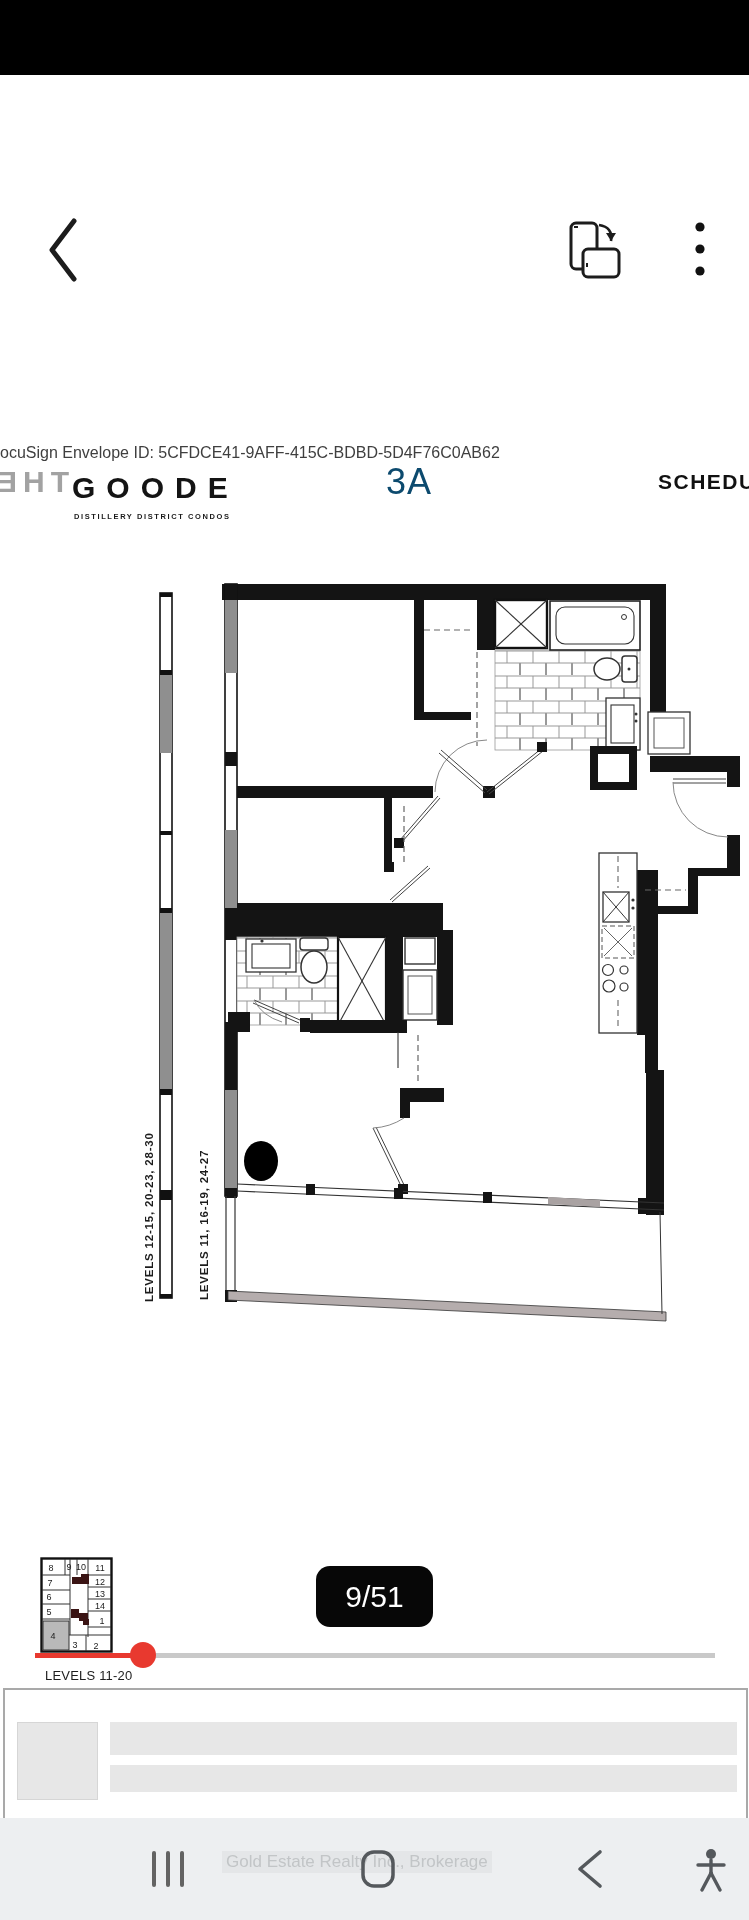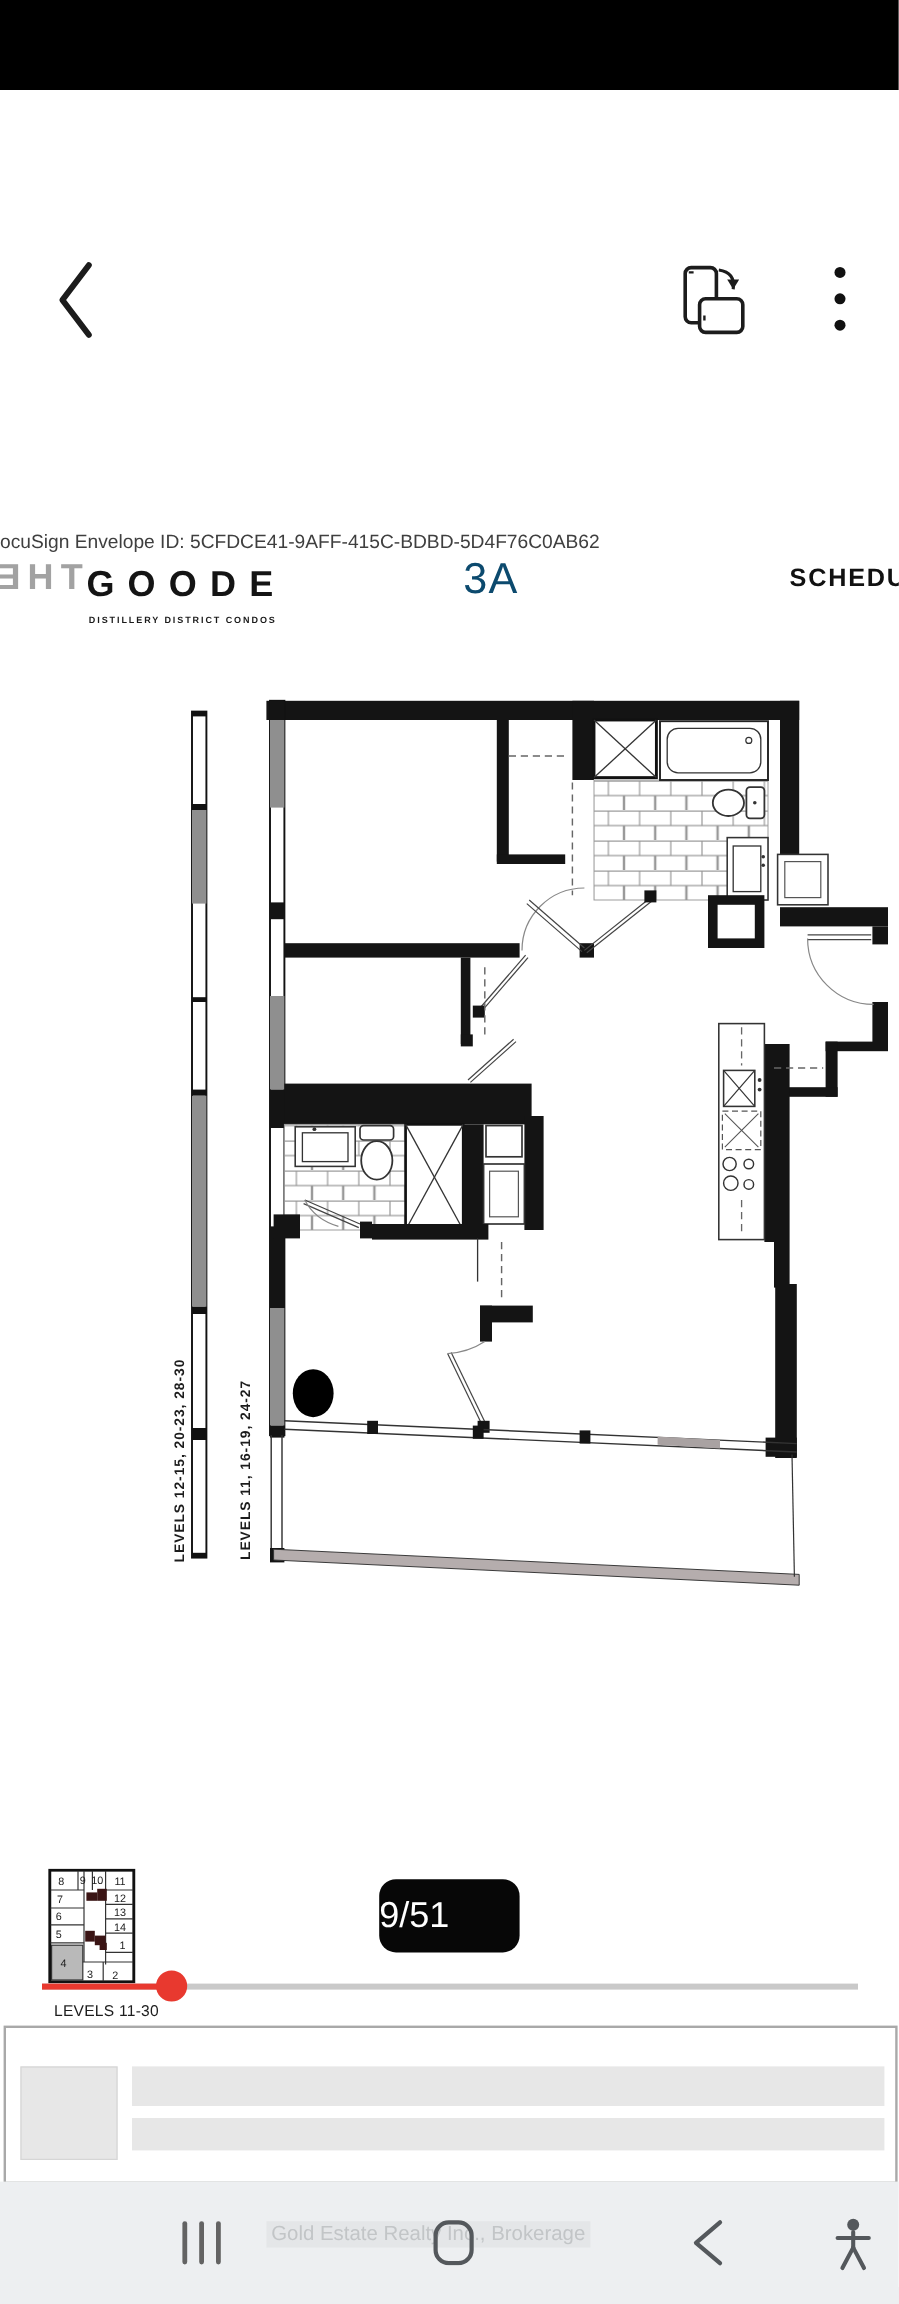--- a/index.html
+++ b/index.html
@@ -13,21 +13,21 @@
   .envelope{left:0;top:444px;width:520px;font-size:16px;color:#3f3f3f;white-space:nowrap}
   .logo-the{left:-3px;top:465px;font-size:30px;font-weight:bold;letter-spacing:6px;color:#a2a2a2;white-space:nowrap}
   .logo-goode{left:72px;top:471px;font-size:30px;font-weight:bold;letter-spacing:11px;color:#141414;white-space:nowrap}
   .logo-sub{left:74px;top:512px;font-size:7.5px;font-weight:bold;letter-spacing:1.6px;color:#1a1a1a;white-space:nowrap}
   .unit-code{left:386px;top:461px;font-size:36px;color:#0c4a6e;letter-spacing:1px}
   .schedule{left:658px;top:470px;font-size:21px;font-weight:bold;letter-spacing:1.5px;color:#111;white-space:nowrap}
   
   .keyplan{left:40px;top:1557px;width:74px;height:98px}
   .keyplan-caption{left:45px;top:1668px;font-size:13px;color:#1d1d1d;letter-spacing:.2px}
   .page-badge{left:316px;top:1566px;width:117px;height:61px;background:#070707;border-radius:14px;
-              color:#fff;font-size:30px;line-height:61px}
+              color:#fff;font-size:30px;text-align:center;line-height:61px}
   .slider-track{left:35px;top:1653px;width:680px;height:5px;background:#c9c9c9}
   .slider-fill{left:35px;top:1653px;width:108px;height:5px;background:#e8392f}
   .slider-thumb{left:130px;top:1642px;width:26px;height:26px;border-radius:50%;background:#e8392f}
   .ad-box{left:3px;top:1688px;width:741px;height:128px;background:#fff;border:2px solid #a9a9a9}
   .ad-square{left:17px;top:1722px;width:79px;height:76px;background:#e7e7e7;border:1px solid #d6d6d6}
   .ad-bar1{left:110px;top:1722px;width:627px;height:33px;background:#e7e7e7}
   .ad-bar2{left:110px;top:1765px;width:627px;height:27px;background:#e7e7e7}
   
   .nav-bar{left:0;top:1818px;width:749px;height:102px;background:#edeff1}
   .watermark{left:222px;top:1851px;font-size:17px;color:#c2c5c7;background:#e4e6e8;padding:1px 4px;white-space:nowrap}
@@ -283,21 +283,21 @@
     <text x="9" y="43">6</text>
     <text x="60" y="40">13</text>
     <text x="9" y="58">5</text>
     <text x="60" y="52">14</text>
     <text x="62" y="67">1</text>
     <text x="13" y="82">4</text>
     <text x="35" y="91">3</text>
     <text x="56" y="92">2</text>
   </g>
 </svg>
-<div class="abs keyplan-caption">LEVELS 11-30</div>
+<div class="abs keyplan-caption">LEVELS 11-20</div>
 
 <div class="abs page-badge">9/51</div>
 <div class="abs slider-track"></div>
 <div class="abs slider-fill"></div>
 <div class="abs slider-thumb"></div>
 
 <div class="abs ad-box"></div>
 <div class="abs ad-square"></div>
 <div class="abs ad-bar1"></div>
 <div class="abs ad-bar2"></div>

